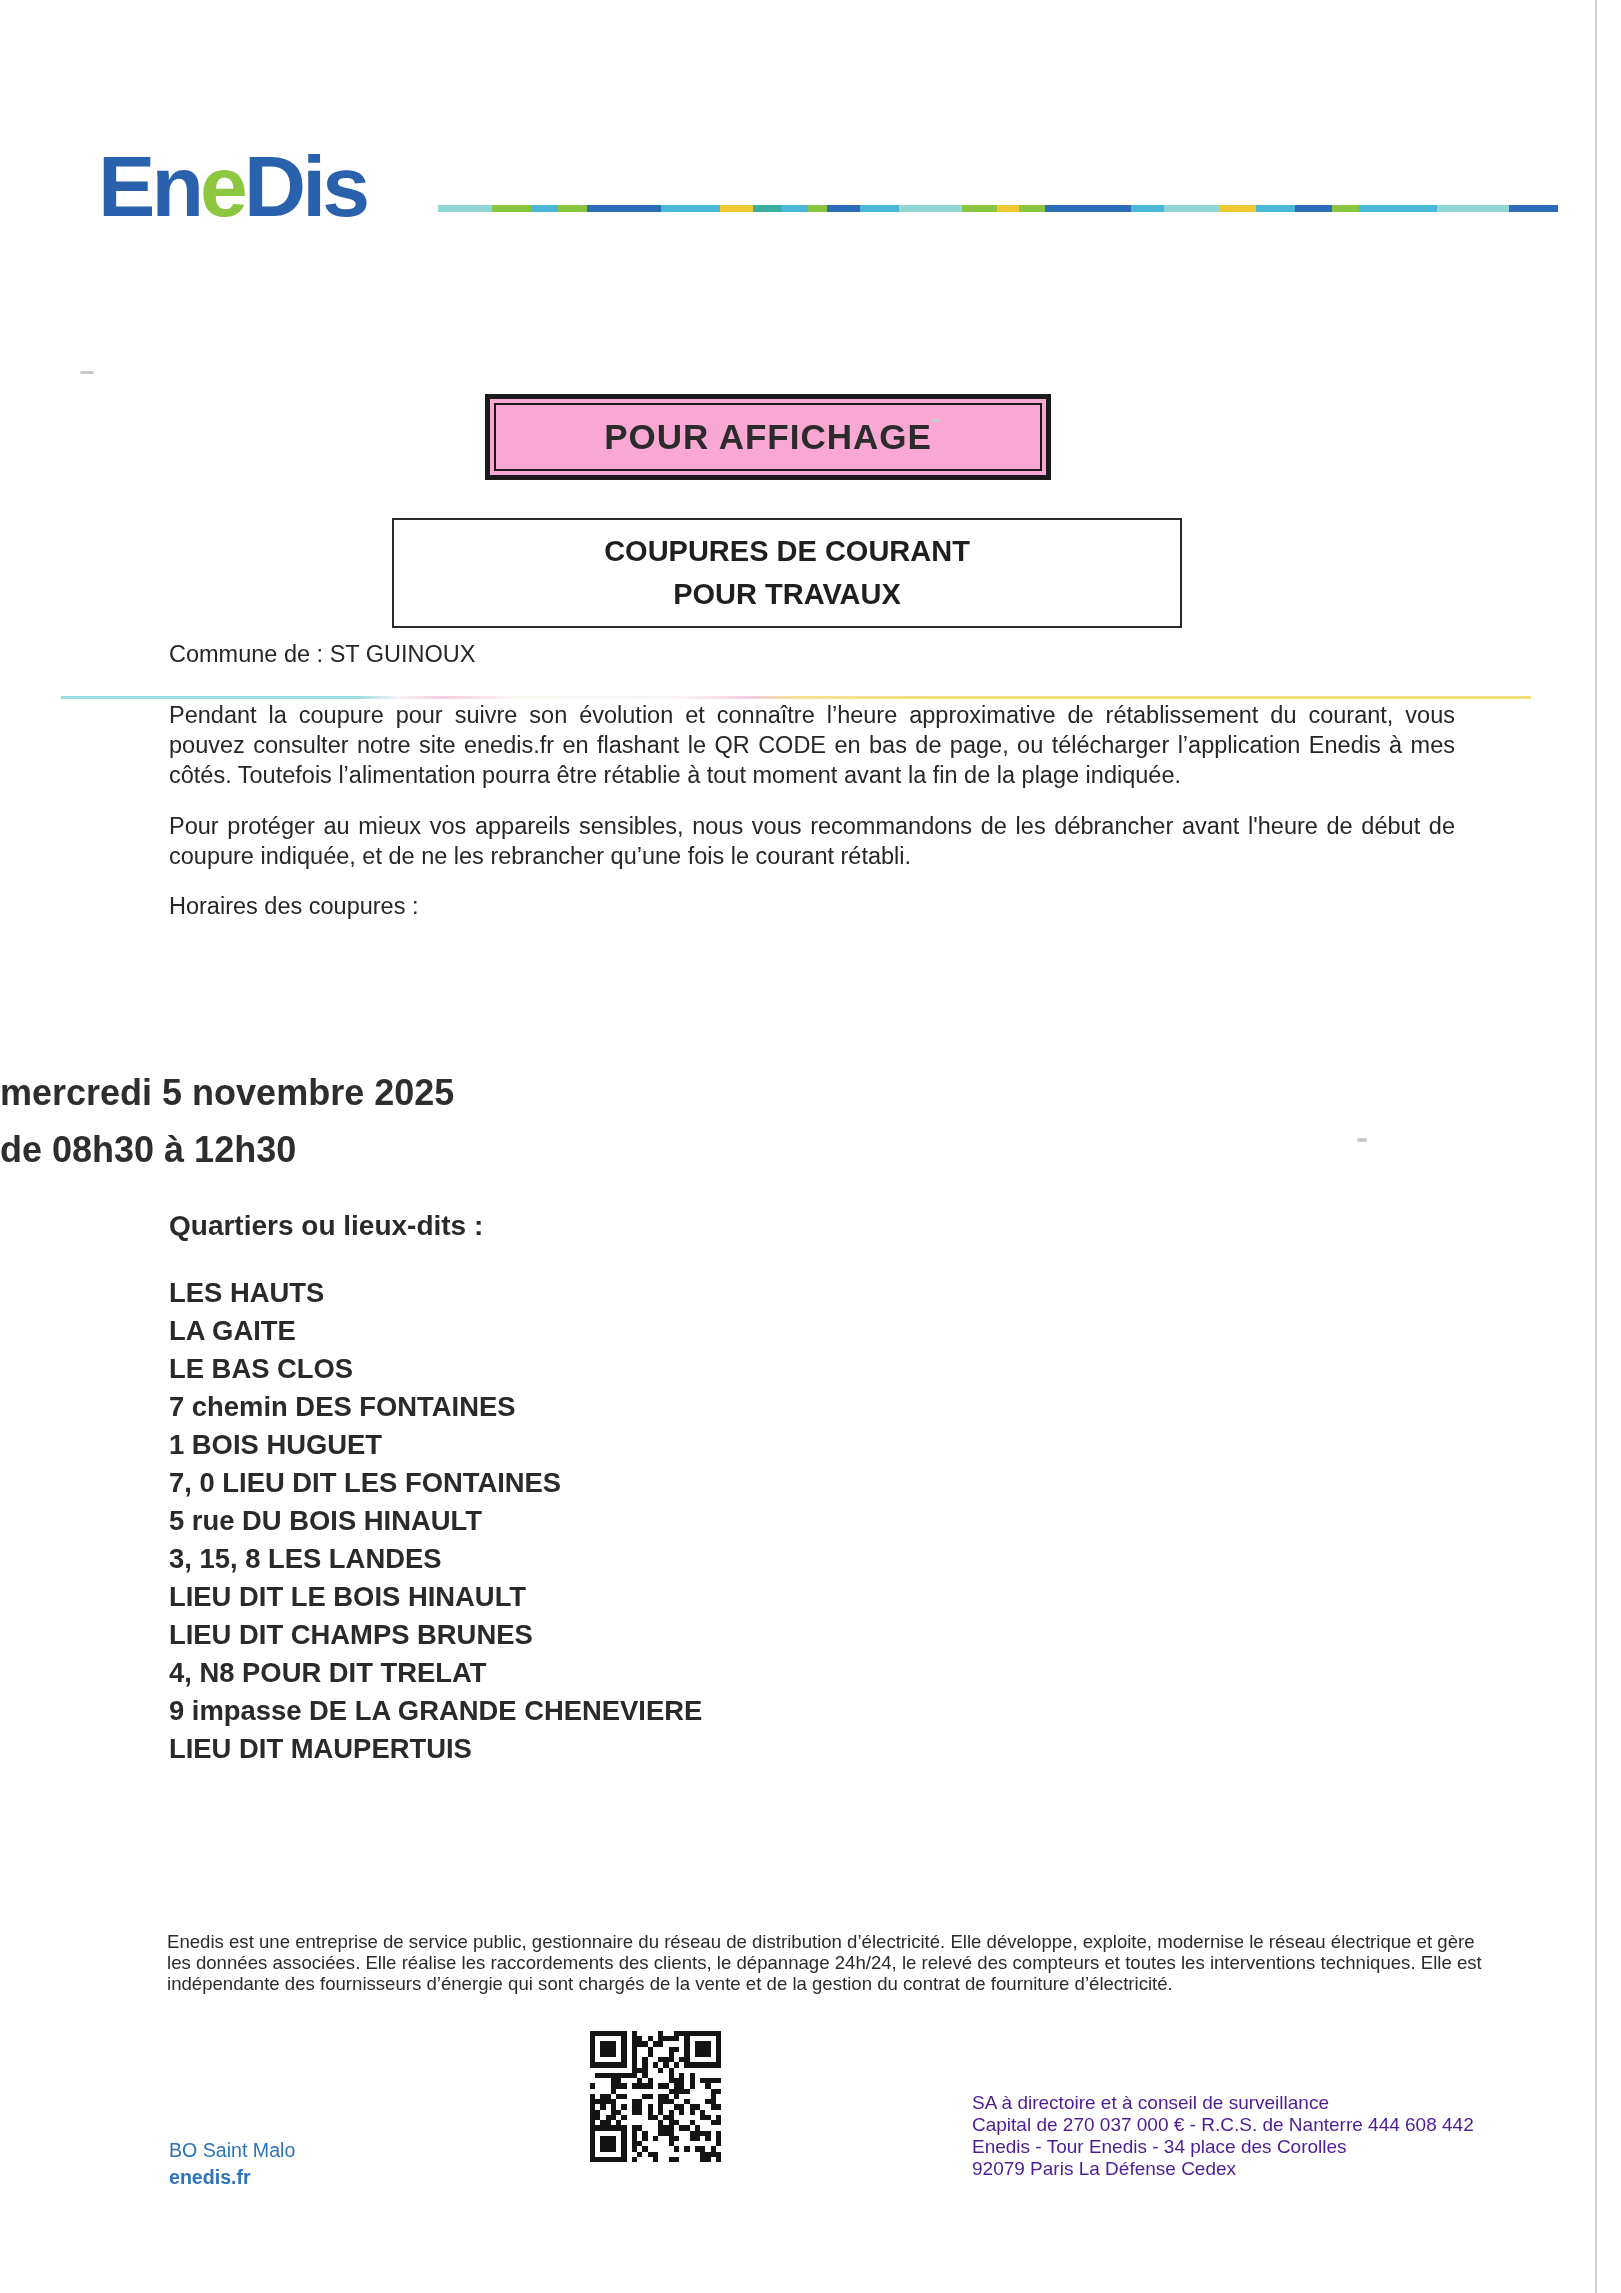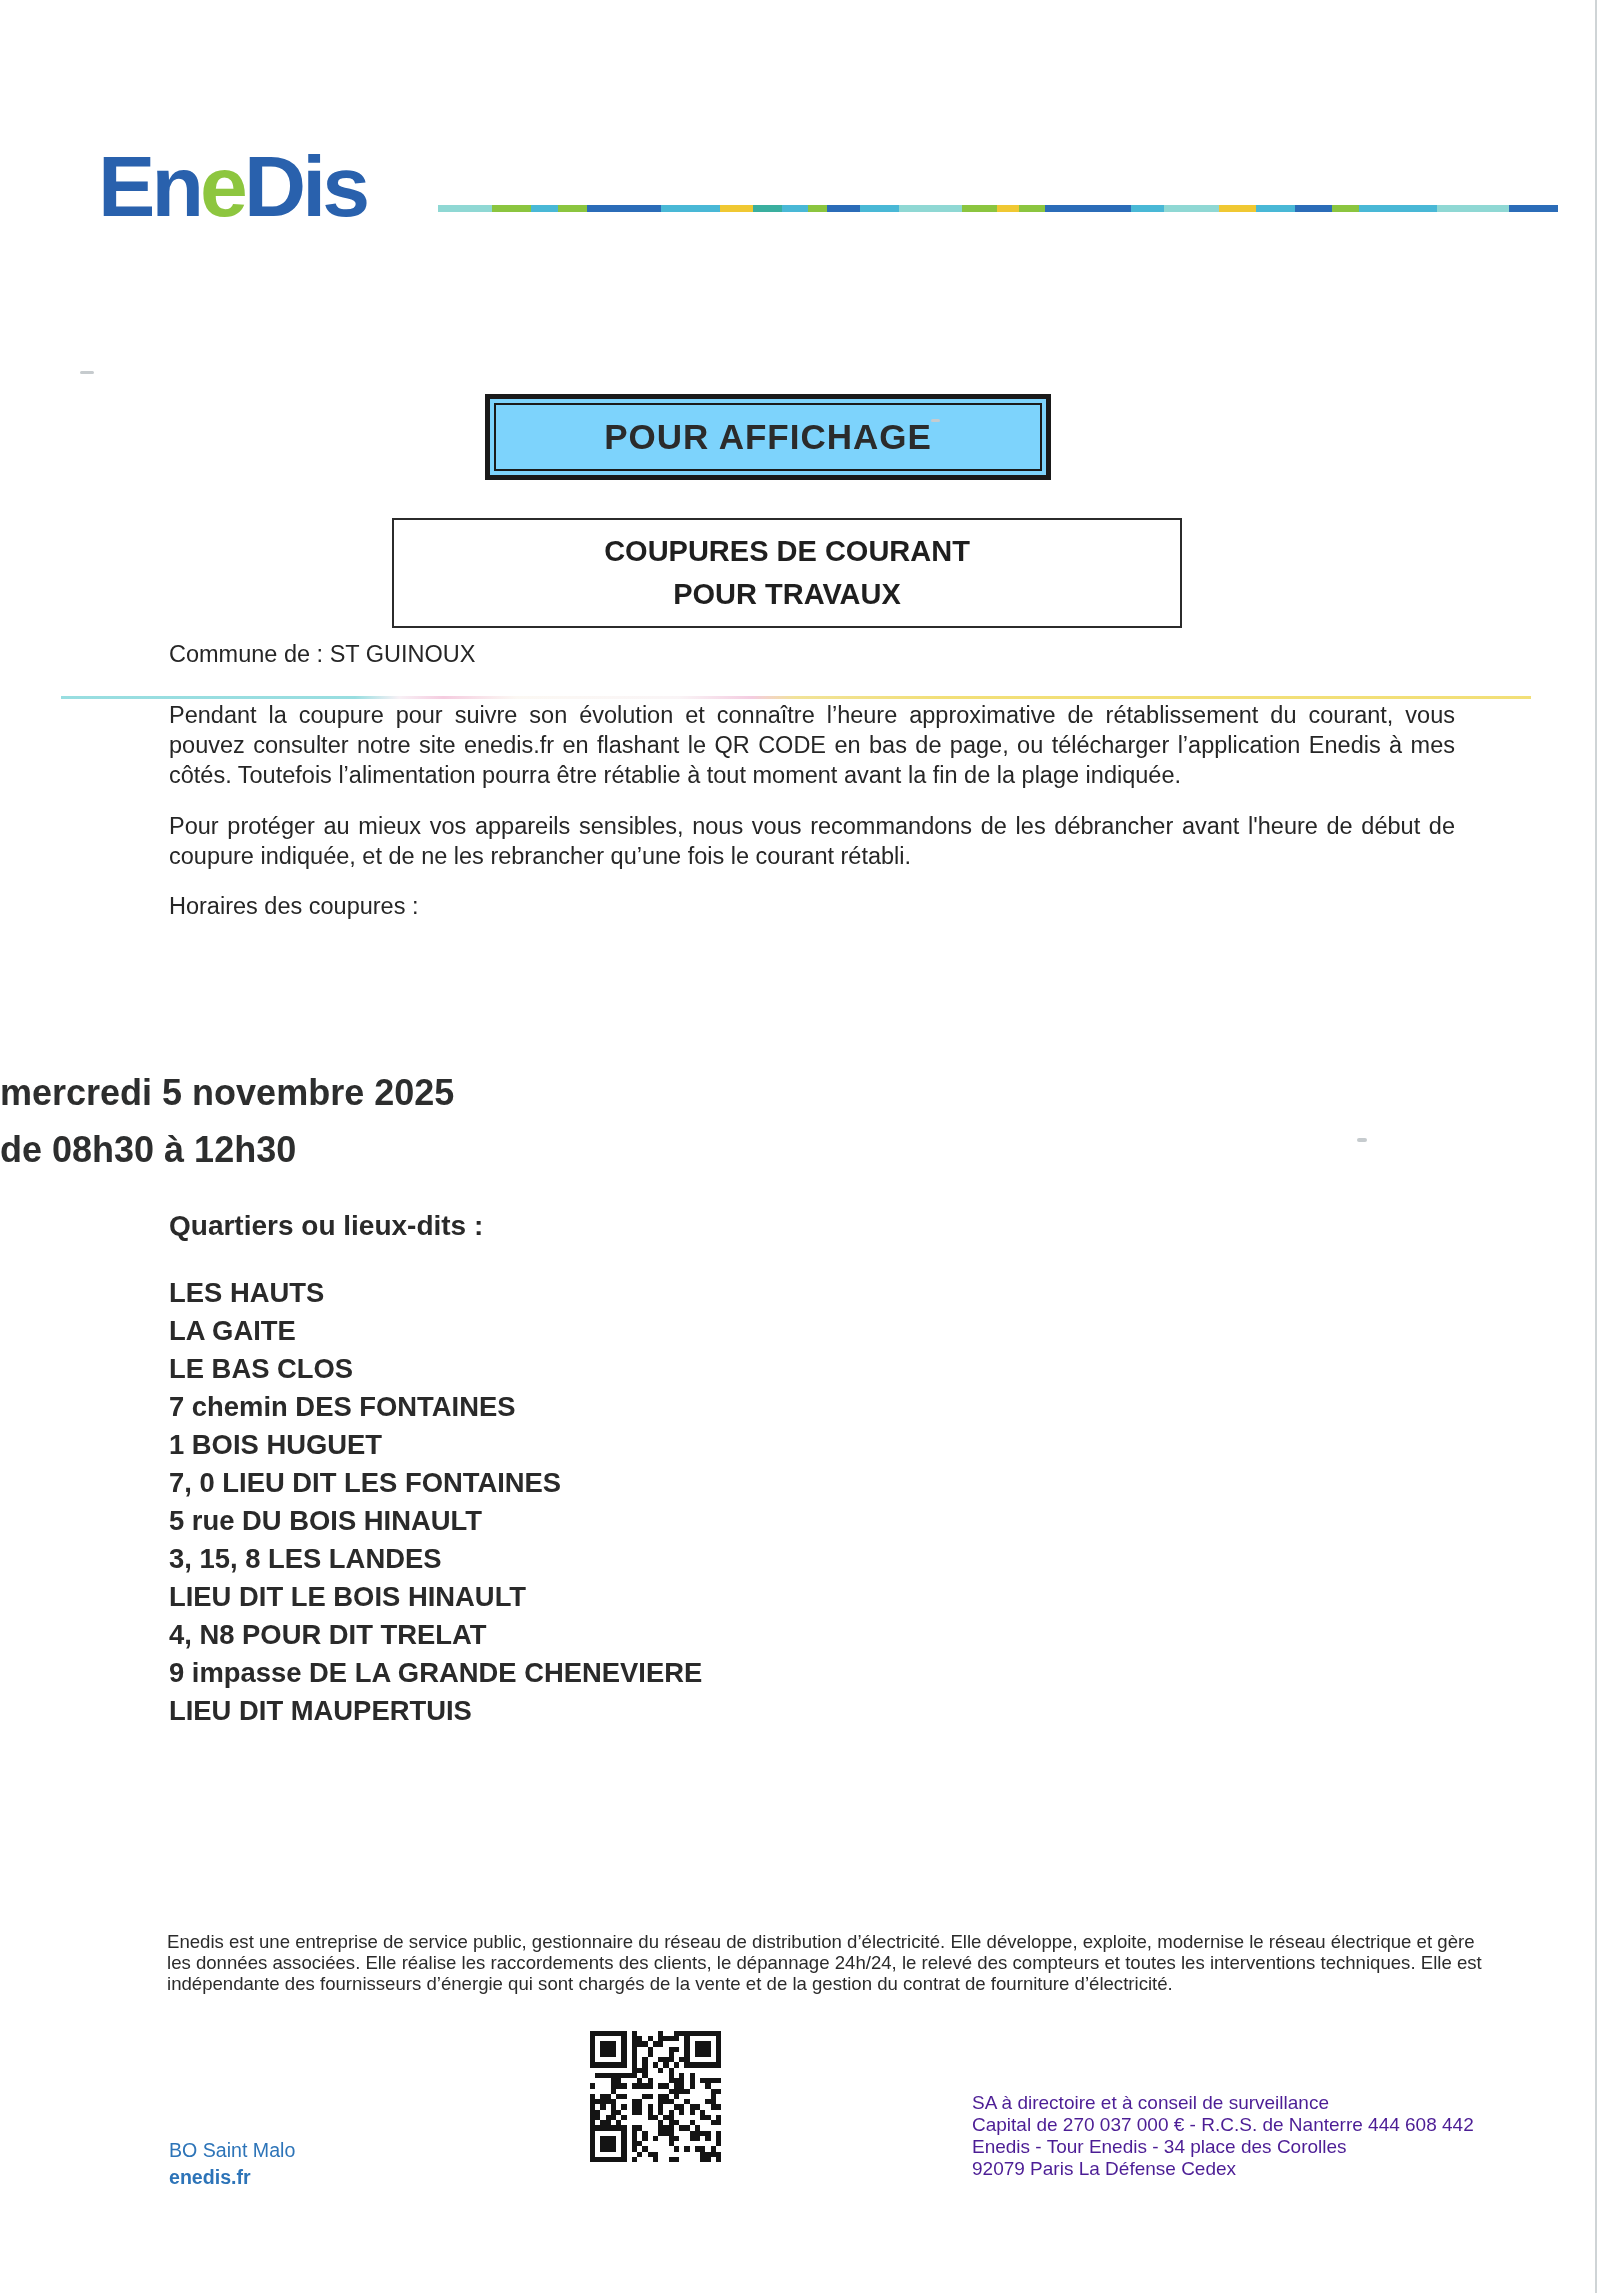--- a/index.html
+++ b/index.html
@@ -11,21 +11,21 @@
   .abs{position:absolute}
 
   
   .logo{left:98px;top:137px;font-weight:800;font-size:86px;letter-spacing:-3.9px;line-height:98px;white-space:nowrap}
   .logo .blue{color:#2961ad}
   .logo .green{color:#8dc63f}
   .separator{left:438px;top:205px;width:1122px;height:6.9px;display:flex;overflow:hidden}
   .separator span{height:100%;flex:0 0 auto}
 
   
-  .banner-outer{left:485px;top:394px;width:566px;height:86px;border:5.9px solid #1a1a1a;box-sizing:border-box;padding:3.9px;background:#7dd3fc}
+  .banner-outer{left:485px;top:394px;width:566px;height:86px;border:5.9px solid #1a1a1a;box-sizing:border-box;padding:3.9px;background:#f9a8d4}
   .banner-inner{width:100%;height:100%;border:2.9px solid #1a1a1a;box-sizing:border-box;display:flex;align-items:center;justify-content:center;
     font-size:35px;font-weight:bold;color:#2b2b2b;letter-spacing:1px}
 
   
   .subject-box{left:392px;top:518px;width:790px;height:110px;border:2px solid #2b2b2b;box-sizing:border-box;
     display:flex;flex-direction:column;align-items:center;justify-content:center;
     font-size:29px;font-weight:bold;color:#1f1f1f;line-height:43px;text-align:center}
 
   .commune{left:169px;top:641px;font-size:23.5px;color:#262626}
 
@@ -129,20 +129,21 @@
 <div class="abs districts-list">
   <div>LES HAUTS</div>
   <div>LA GAITE</div>
   <div>LE BAS CLOS</div>
   <div>7 chemin DES FONTAINES</div>
   <div>1 BOIS HUGUET</div>
   <div>7, 0 LIEU DIT LES FONTAINES</div>
   <div>5 rue DU BOIS HINAULT</div>
   <div>3, 15, 8 LES LANDES</div>
   <div>LIEU DIT LE BOIS HINAULT</div>
+  <div>LIEU DIT CHAMPS BRUNES</div>
   <div>4, N8 POUR DIT TRELAT</div>
   <div>9 impasse DE LA GRANDE CHENEVIERE</div>
   <div>LIEU DIT MAUPERTUIS</div>
 </div>
 
 <div class="abs legal">Enedis est une entreprise de service public, gestionnaire du réseau de distribution d’électricité. Elle développe, exploite, modernise le réseau électrique et gère les données associées. Elle réalise les raccordements des clients, le dépannage 24h/24, le relevé des compteurs et toutes les interventions techniques. Elle est indépendante des fournisseurs d’énergie qui sont chargés de la vente et de la gestion du contrat de fourniture d’électricité.</div>
 
 <div class="abs qr">
     <i class="on"></i>
     <i class="on"></i>

